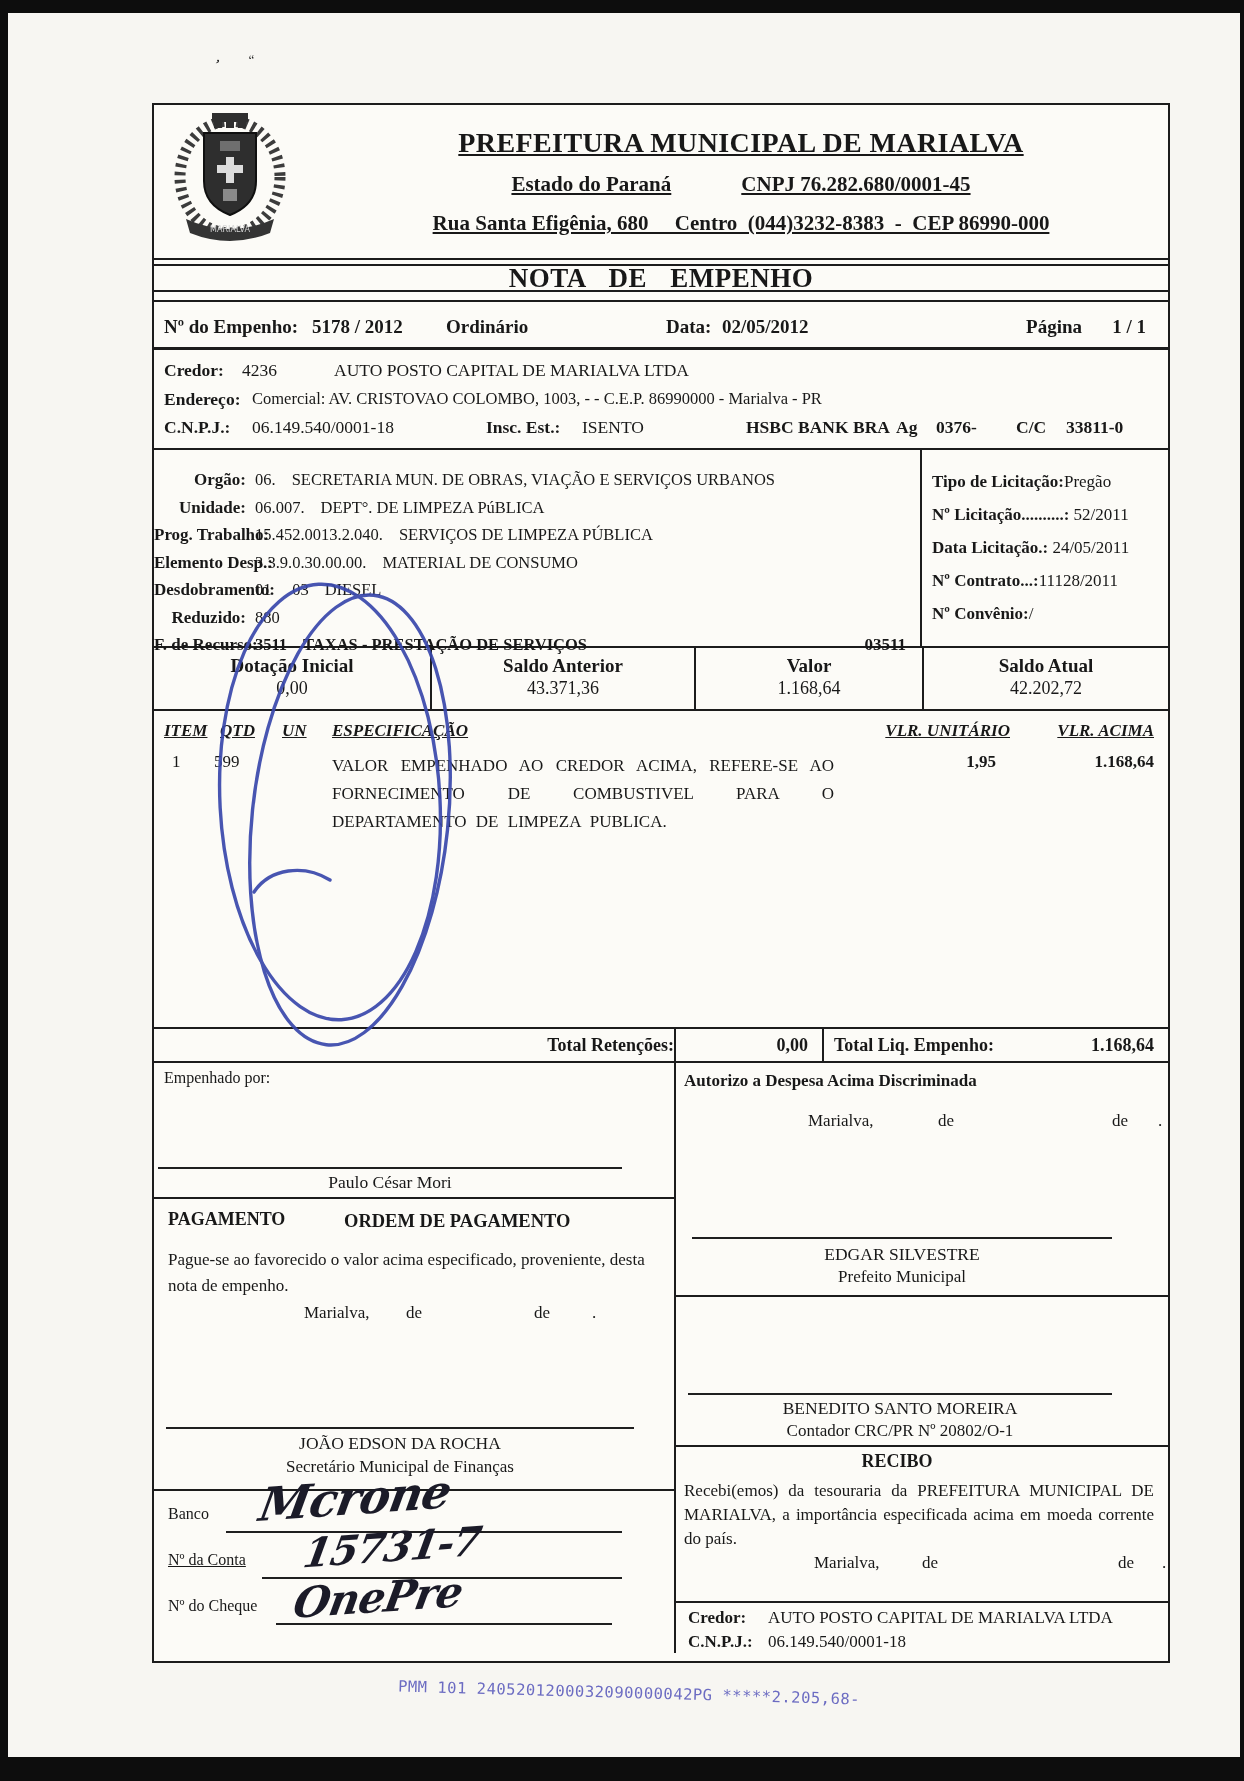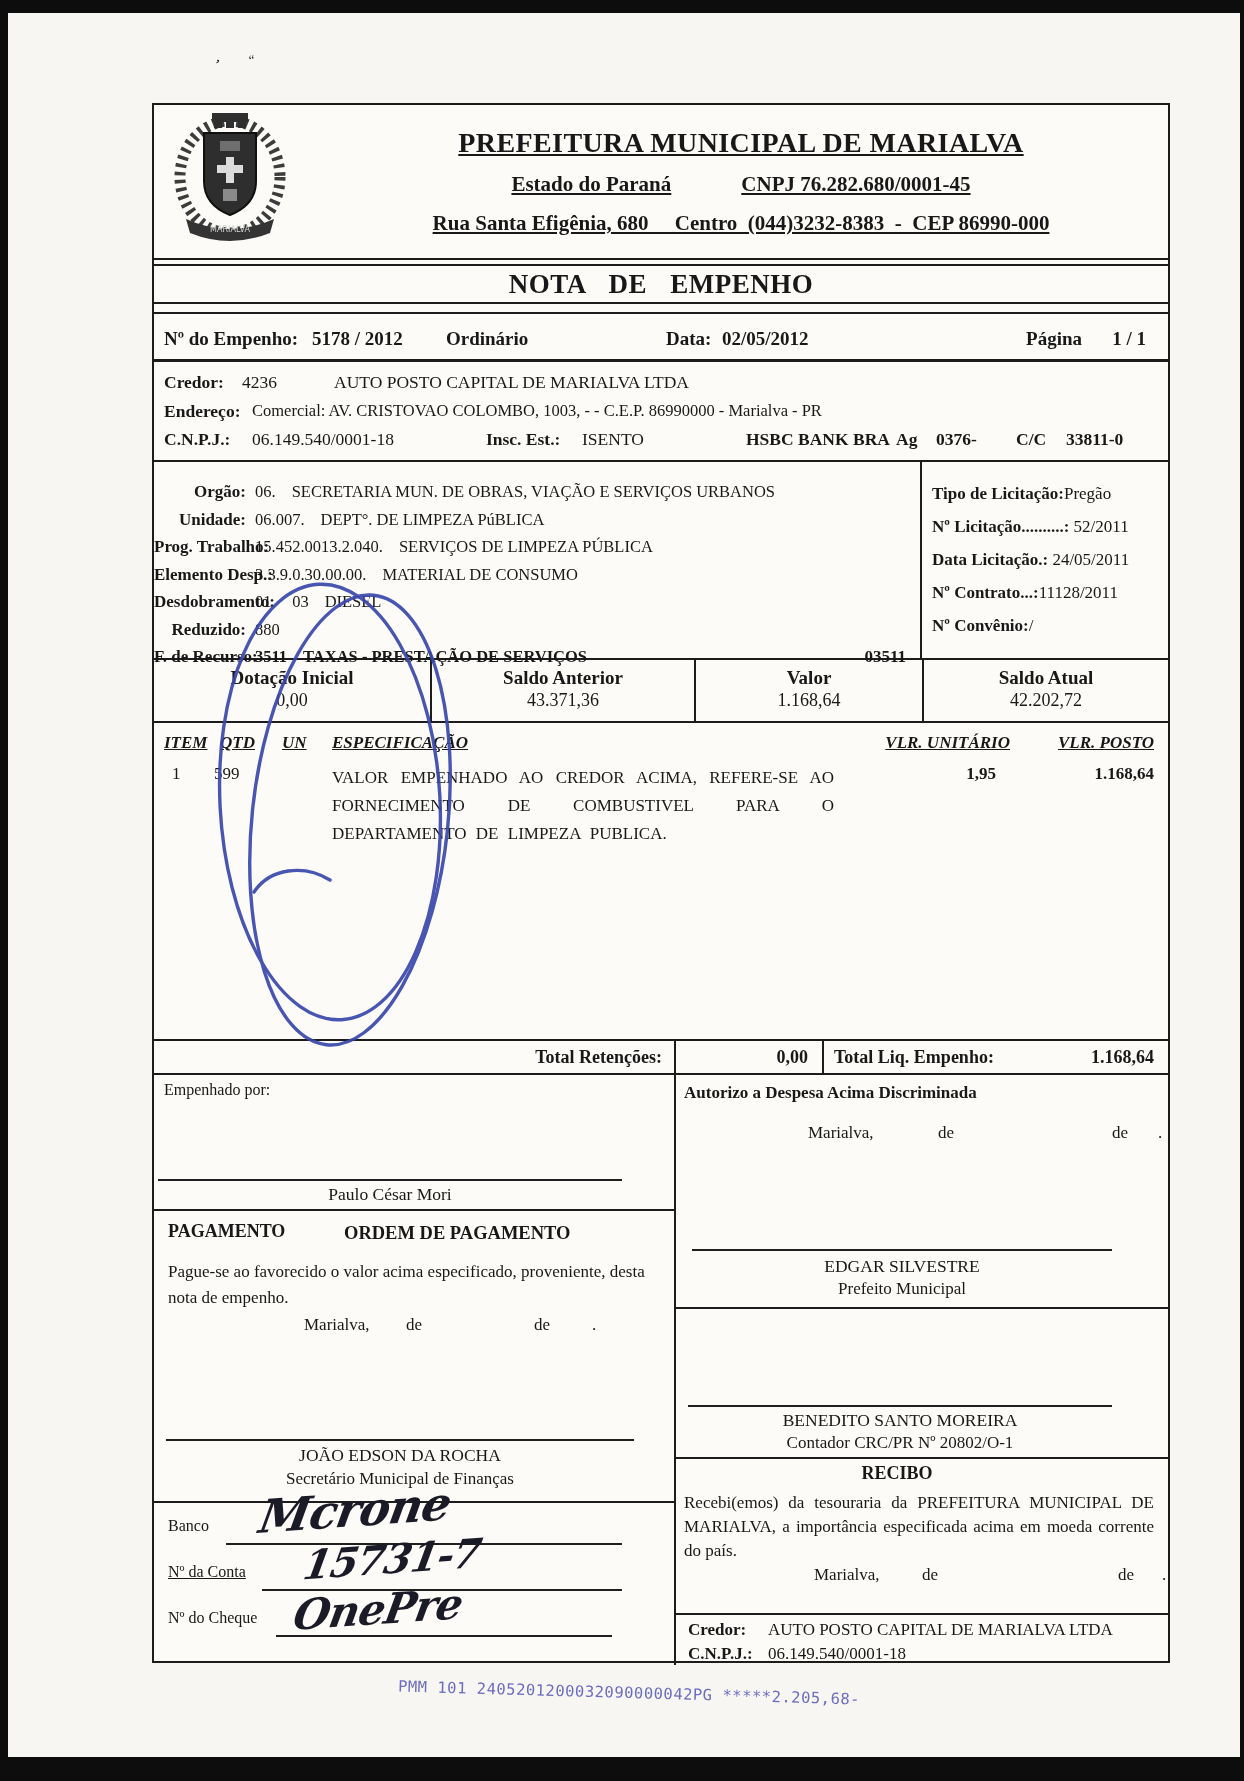--- a/index.html
+++ b/index.html
@@ -24,21 +24,21 @@
   .logo-wrap{position:absolute;left:16px;top:6px;width:122px;height:140px;}
   .header-text{margin-left:160px;text-align:center;}
   .h-title{padding-top:22px;font-size:28px;font-weight:bold;letter-spacing:.4px;}
   .h-title span{text-decoration:underline;}
   .h-sub{margin-top:13px;display:flex;justify-content:center;gap:70px;font-size:21px;font-weight:bold;}
   .h-sub span{text-decoration:underline;}
   .h-addr{margin-top:14px;font-size:21px;font-weight:bold;}
   .h-addr span{text-decoration:underline;}
 
   
-  .band{height:40px;margin:4px 0 8px 0;border-top:2px solid #1c1c1c;border-bottom:2px solid #1c1c1c;
+  .band{height:28px;margin:4px 0 8px 0;border-top:2px solid #1c1c1c;border-bottom:2px solid #1c1c1c;
         display:flex;align-items:center;justify-content:center;font-size:27px;font-weight:bold;word-spacing:16px;letter-spacing:.5px;}
 
   
   .sec-emp{position:relative;height:50px;border-top:2px solid #1c1c1c;border-bottom:3px solid #1c1c1c;
            font-size:19px;font-weight:bold;}
   .sec-emp span{position:absolute;top:14px;white-space:nowrap;}
 
   
   .sec-credor{position:relative;height:100px;border-bottom:2px solid #1c1c1c;font-size:17.5px;}
   .sec-credor span{position:absolute;white-space:nowrap;}
@@ -68,21 +68,21 @@
   .sec-items{position:relative;height:316px;font-size:17px;}
   .it-head span{position:absolute;top:10px;font-style:italic;font-weight:bold;text-decoration:underline;
                 font-size:17px;white-space:nowrap;}
   .it-row span{position:absolute;white-space:nowrap;}
   .it-spec{position:absolute;left:178px;top:41px;width:502px;text-align:justify;line-height:28px;
            word-spacing:5px;white-space:normal !important;}
 
   
   .sec-tot{display:flex;height:36px;border-top:2px solid #1c1c1c;border-bottom:2px solid #1c1c1c;
            font-size:18px;font-weight:bold;align-items:center;}
-  .tot-a{width:522px;text-align:right;padding-right:12px;border-right:2px solid #1c1c1c;height:100%;
+  .tot-a{width:522px;text-align:right;padding-right:0;border-right:2px solid #1c1c1c;height:100%;
          display:flex;align-items:center;justify-content:flex-end;}
   .tot-b{width:148px;text-align:right;padding-right:14px;border-right:2px solid #1c1c1c;height:100%;
          display:flex;align-items:center;justify-content:flex-end;}
   .tot-c{flex:1;display:flex;align-items:center;height:100%;padding-left:10px;}
   .tot-c .val{margin-left:auto;padding-right:14px;}
 
   
   .sec-bottom{display:flex;height:590px;}
   .bot-left{width:522px;border-right:2px solid #1c1c1c;display:flex;flex-direction:column;}
   .bot-right{flex:1;display:flex;flex-direction:column;}
@@ -258,21 +258,21 @@
       </div>
     </div>
 
     <div class="sec-items">
       <div class="it-head">
         <span style="left:10px;text-align:right;">ITEM</span>
         <span style="left:66px;">QTD</span>
         <span style="left:128px;">UN</span>
         <span style="left:178px;">ESPECIFICAÇÃO</span>
         <span style="right:158px;">VLR. UNITÁRIO</span>
-        <span style="right:14px;">VLR. POSTO</span>
+        <span style="right:14px;">VLR. ACIMA</span>
       </div>
       <div class="it-row">
         <span style="left:18px;top:41px;">1</span>
         <span style="left:60px;top:41px;">599</span>
         <span class="it-spec">VALOR EMPENHADO AO CREDOR ACIMA, REFERE-SE AO FORNECIMENTO DE COMBUSTIVEL PARA O DEPARTAMENTO DE LIMPEZA PUBLICA.</span>
         <span style="right:172px;top:41px;font-weight:bold;">1,95</span>
         <span style="right:14px;top:41px;font-weight:bold;">1.168,64</span>
       </div>
     </div>
 

